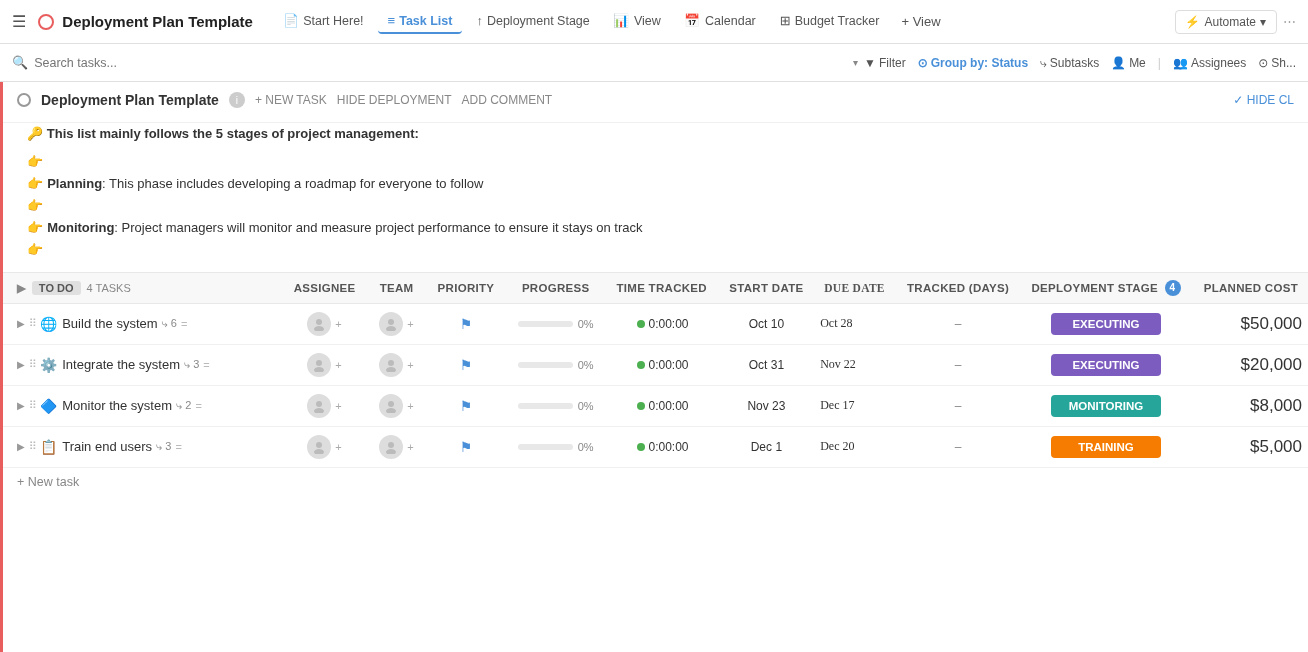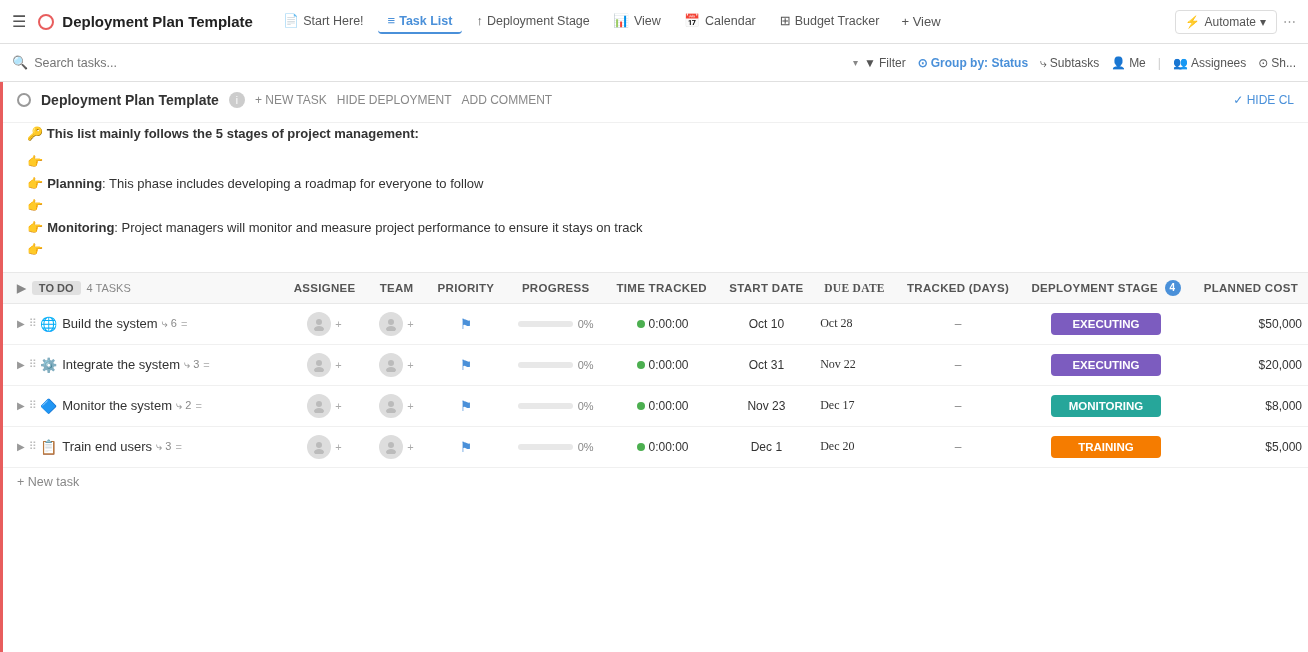--- a/index.html
+++ b/index.html
@@ -133,21 +133,21 @@
 
     .stage-badge {
       padding: 5px 14px; border-radius: 4px;
       font-size: 11.5px; font-weight: 700; color: #fff;
       text-align: center; min-width: 110px; display: inline-block;
     }
     .stage-executing { background: #7c5cbf; }
     .stage-monitoring { background: #26a69a; }
     .stage-training { background: #f57c00; }
 
-    .planned-cost { font-size: 12px; color: #333; text-align: right; padding-right: 12px; }
+    .planned-cost { font-size: 17px; color: #333; text-align: right; padding-right: 12px; }
 
     .new-task-row td {
       padding: 7px 14px; color: #888; font-size: 12.5px; cursor: pointer;
     }
 
     .col-assignee { min-width: 60px; text-align: center; }
     .col-team { min-width: 60px; text-align: center; }
     .col-priority { min-width: 50px; text-align: center; }
     .col-progress { min-width: 100px; text-align: center; }
     .col-timetrack { min-width: 85px; text-align: left; }

